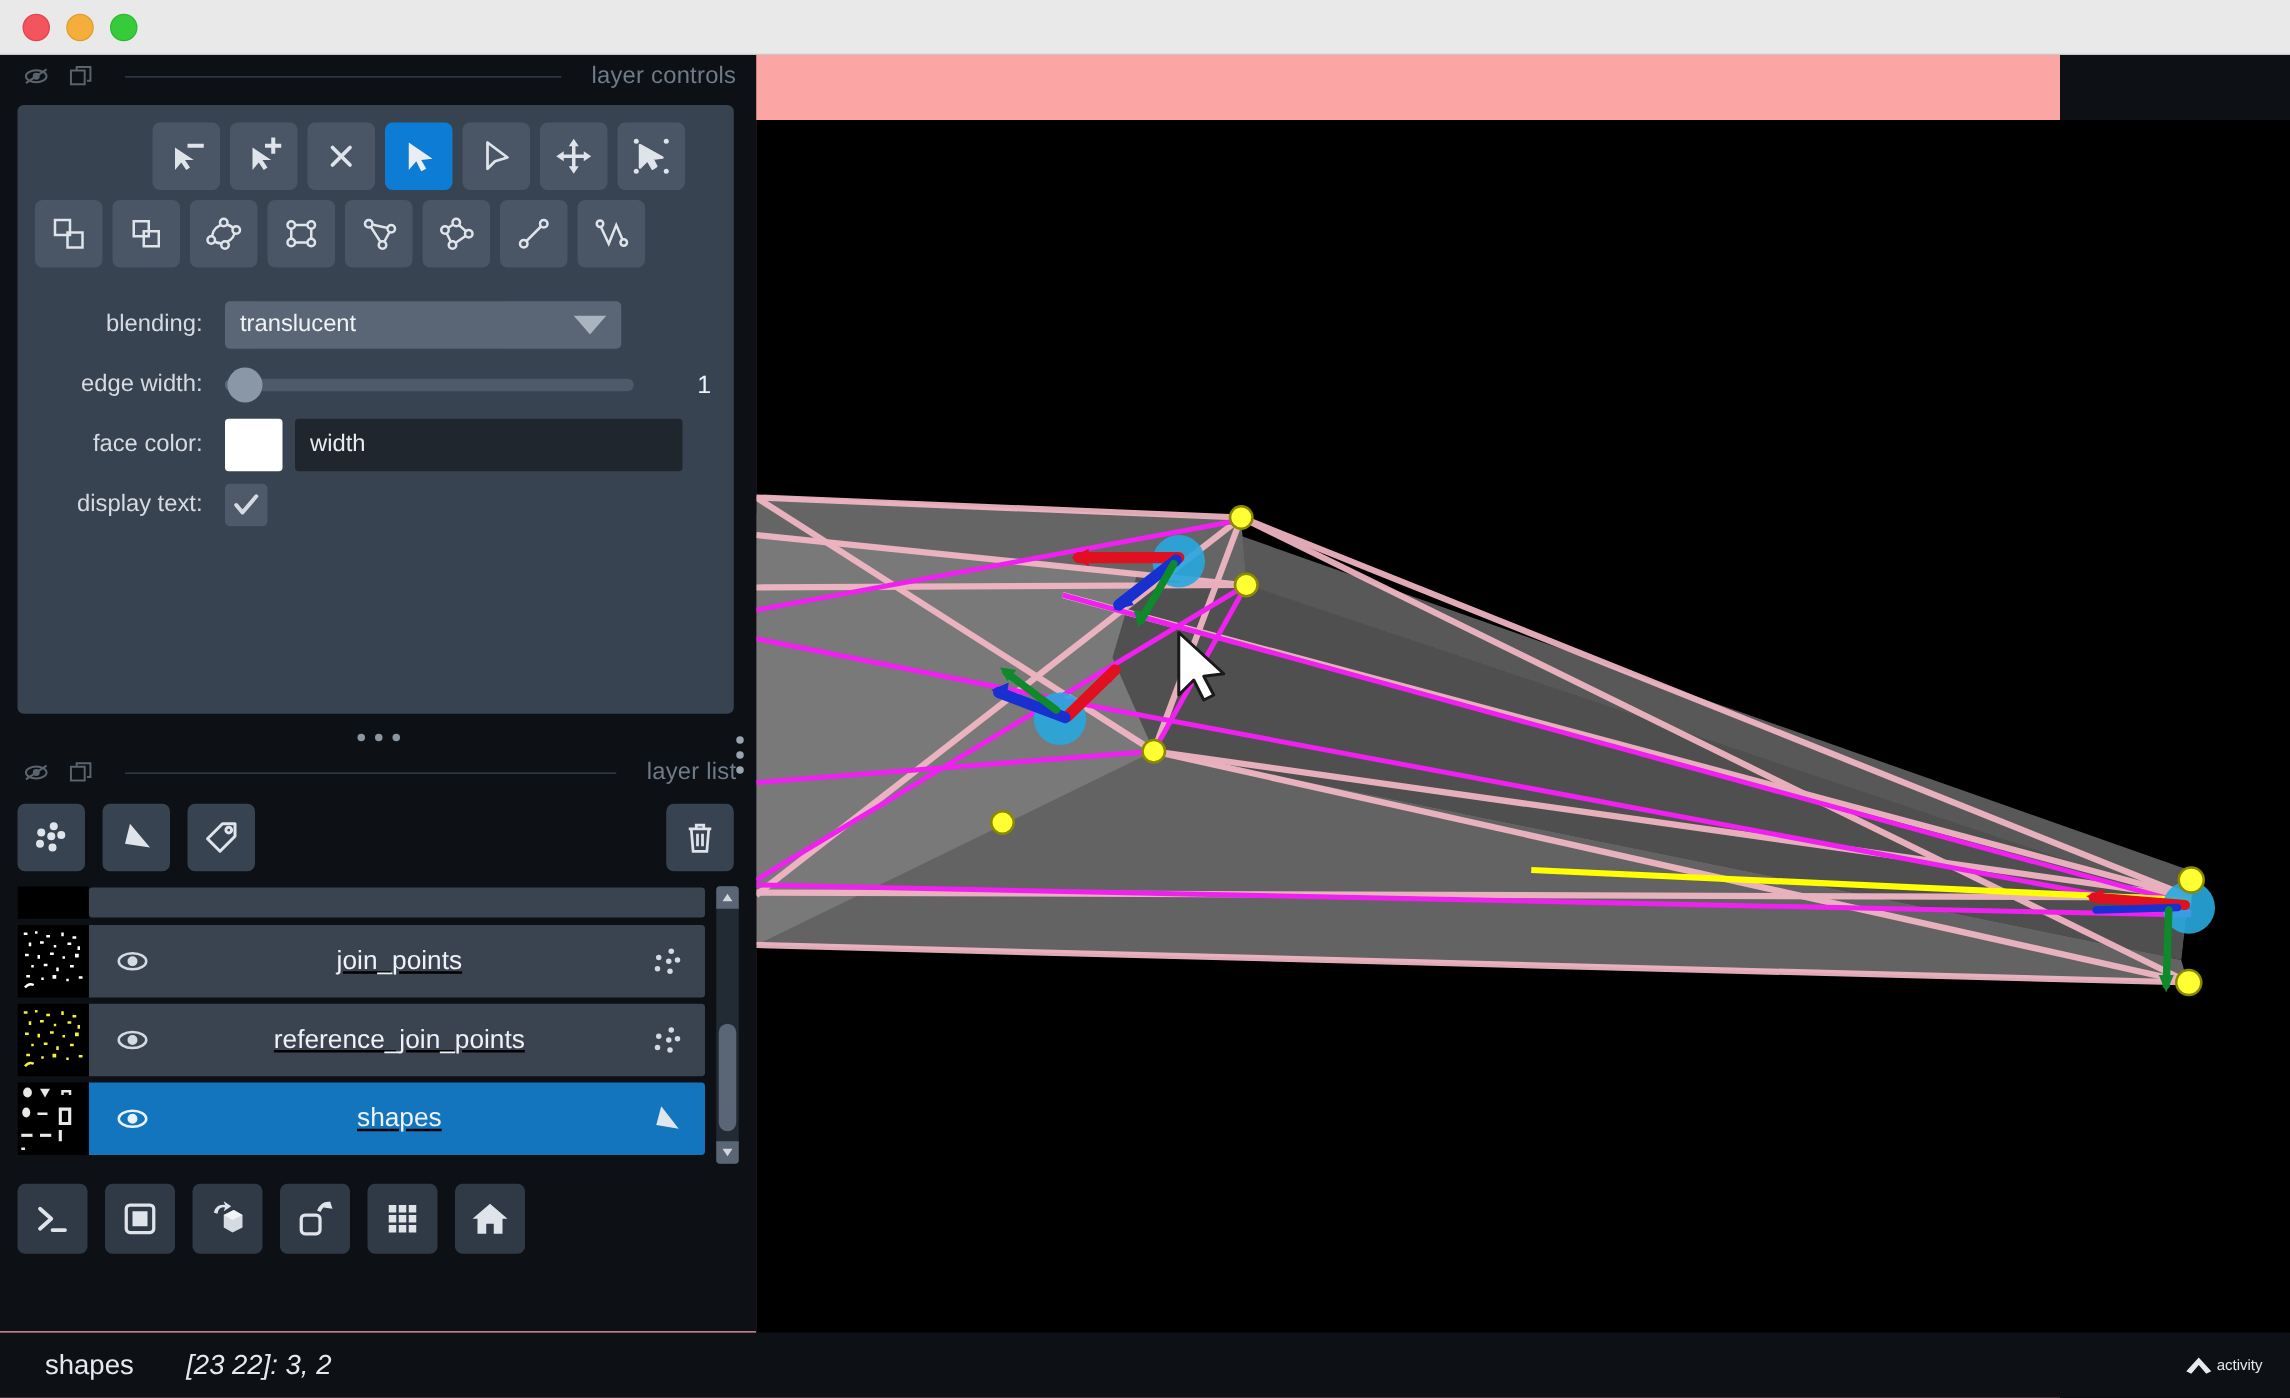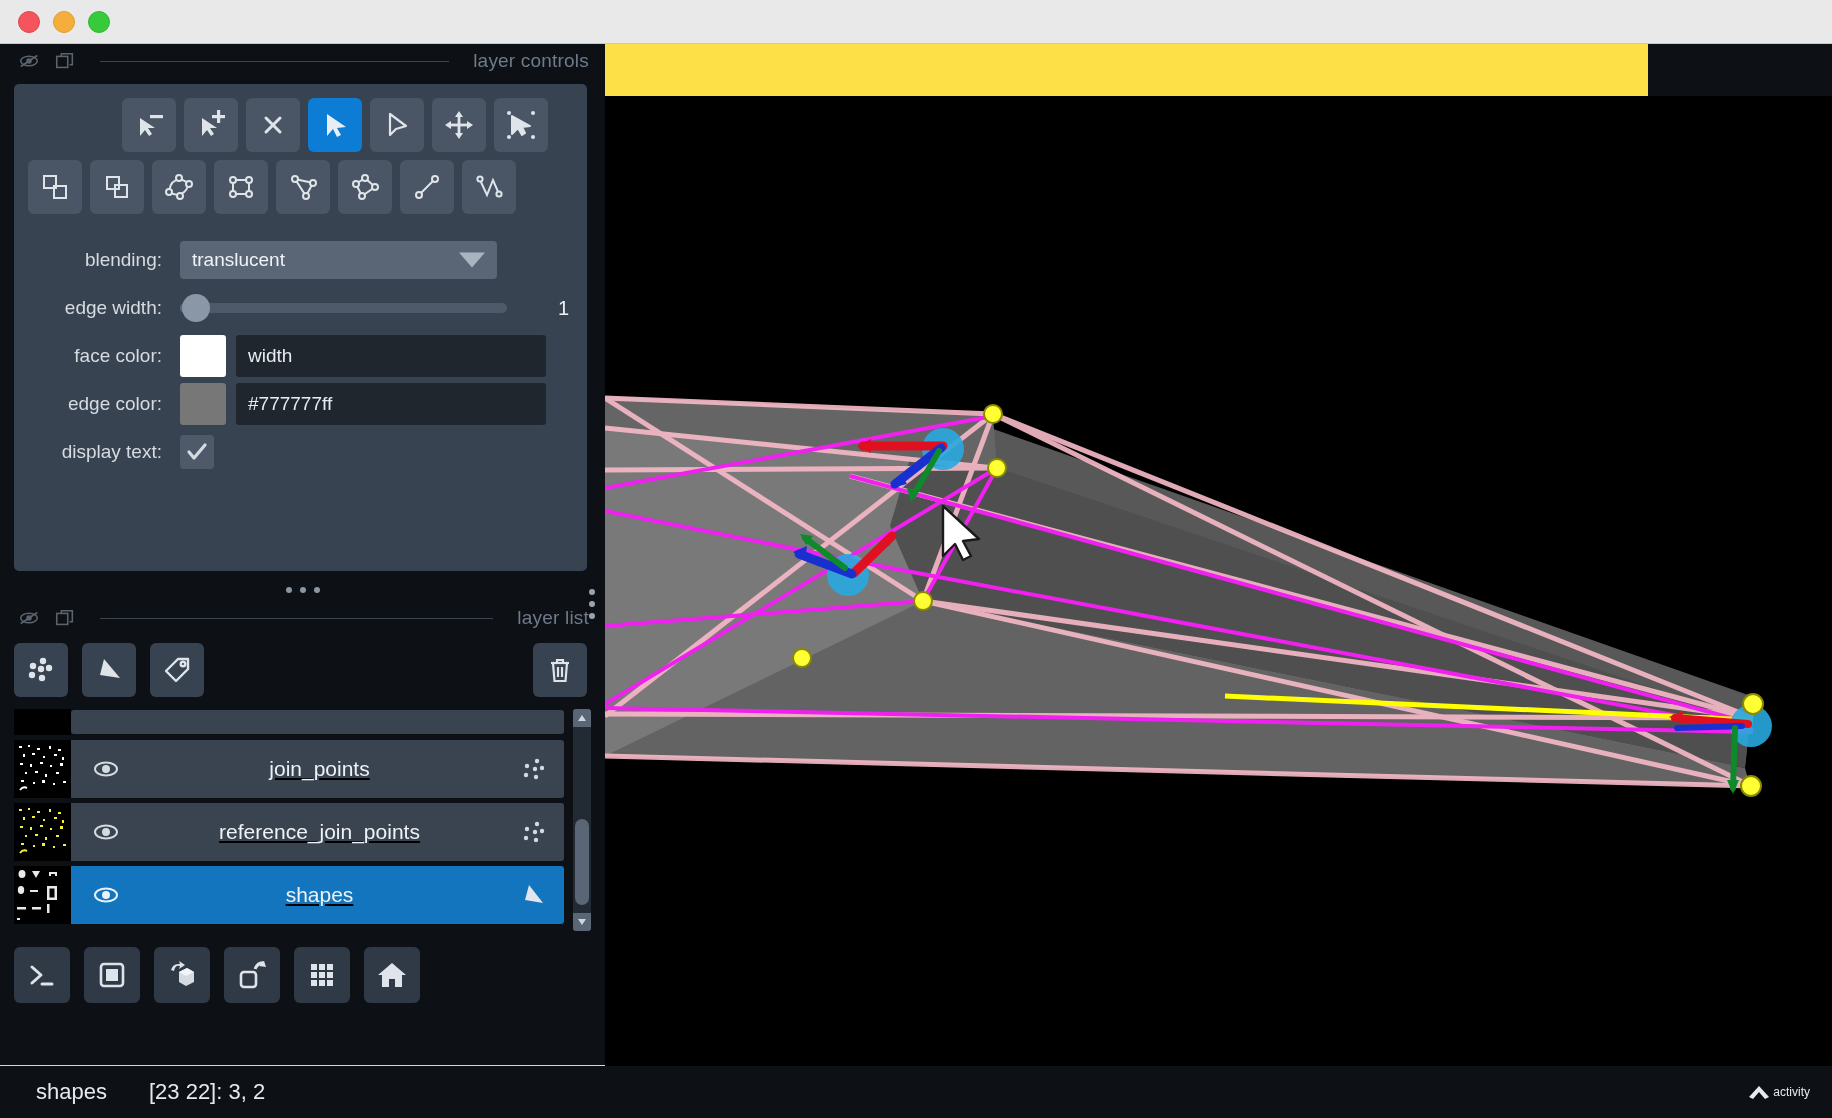--- a/index.html
+++ b/index.html
@@ -26,21 +26,21 @@
   .title-text {
     position: absolute; left: 0; width: 1832px; text-align: center;
     font-size: 21px; font-weight: bold; color: #333;
     letter-spacing: 0.2px;
   }
 
   
   .app {
     position: absolute; top: 44px; left: 0;
     width: 1648px; height: 1074px;
-    background: #fde047;
+    background: #fca5a5;
   }
 
   
   .left-dock {
     position: absolute; left: 0; top: 0;
     width: 605px; height: 1021px;
     background: #0d1116;
   }
 
   
@@ -235,21 +235,21 @@
 
   
   .statusbar {
     position: absolute; left: 0; bottom: 0;
     width: 1832px; height: 52px;
     background: #0d1116;
     display: flex; align-items: center;
     padding: 0 22px 0 36px;
   }
   .status-layer { font-size: 22px; color: #e6eaef; }
-  .status-coords { font-size: 22px; color: #e6eaef; margin-left: 42px; }
+  .status-coords { font-size: 22px; color: #e6eaef; margin-left: 42px; font-style: italic; }
   .activity {
     margin-left: auto; display: flex; align-items: center; gap: 2px;
     font-size: 12px; color: #e6eaef;
   }
 </style>
 </head>
 <body>
 
 <div class="titlebar">
   <div class="traffic">
@@ -419,27 +419,20 @@
         </div>
 
         <div class="ctl-row">
           <span class="ctl-label">face color:</span>
           <div class="swatch" style="background:#ffffff"></div>
           <div class="colorfield">
             <span>width</span>
           </div>
         </div>
 
-        <div class="ctl-row">
-          <span class="ctl-label">edge color:</span>
-          <div class="swatch" style="background:#777777"></div>
-          <div class="colorfield">
-            <span>#777777ff</span>
-          </div>
-        </div>
 
         <div class="ctl-row">
           <span class="ctl-label">display text:</span>
           <div class="checkbox">
             <svg width="24" height="24" viewBox="0 0 24 24" fill="none" stroke="#d6dbe1" stroke-width="3.2" stroke-linecap="round" stroke-linejoin="round">
               <polyline points="4,12 9,18 20,5"></polyline>
             </svg>
           </div>
         </div>
 

